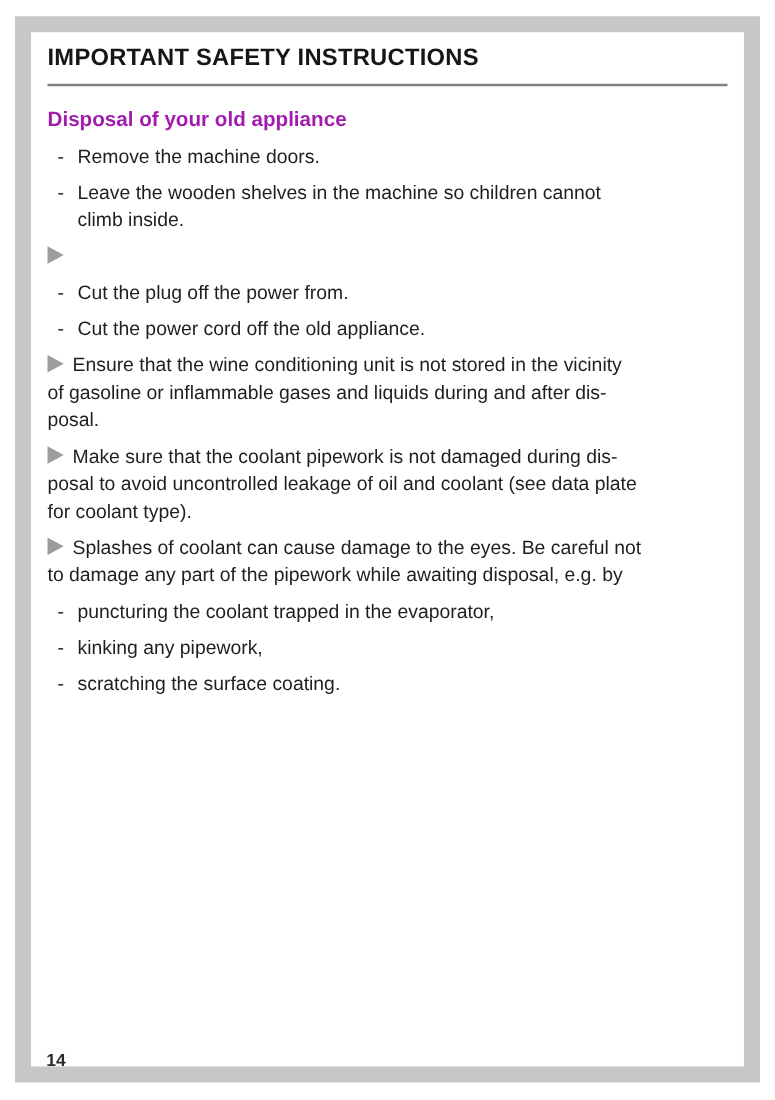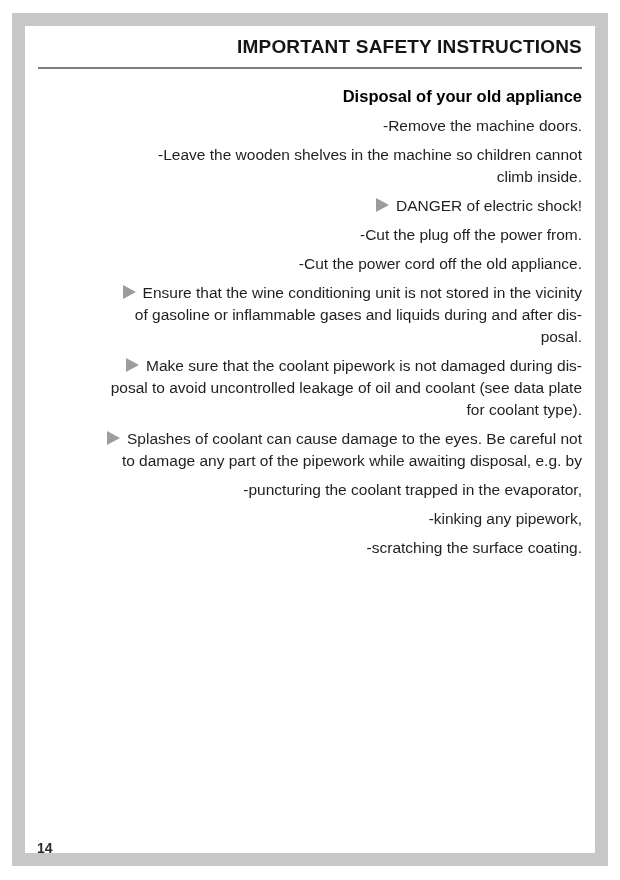--- a/index.html
+++ b/index.html
@@ -17,28 +17,28 @@
     background:#ffffff;box-sizing:border-box;padding:10px 13px 0 13px;
   }
   .watermark{
     position:absolute;left:24px;width:572px;text-align:center;
     font-weight:bold;font-size:40px;letter-spacing:2px;line-height:1;
     color:#ffffff;-webkit-text-stroke:2px #d9d9d9;
     z-index:0;pointer-events:none;white-space:nowrap;
   }
   .watermark.wm1{top:408px;}
   .watermark.wm2{top:666px;-webkit-text-stroke:2px #f1f1f1;opacity:.85;}
-  .content{position:relative;z-index:1;text-align:right;}
+  .content{position:relative;z-index:1;}
   h1{
     margin:0;font-size:19px;line-height:22px;font-weight:bold;color:#161616;
     letter-spacing:.2px;
   }
   .title-rule{height:2px;background:#7f7f7f;margin-top:9px;}
   h2{
-    margin:17px 0 9px 0;font-size:16.5px;line-height:20px;font-weight:bold;color:#000000;
+    margin:17px 0 9px 0;font-size:16.5px;line-height:20px;font-weight:bold;color:#a21caf;
   }
   .blocks p{margin:0 0 7px 0;font-size:15.5px;line-height:22px;}
   .blocks p.arrow{margin-top:2px;}
   .txt{white-space:pre-wrap;}
   .tri{
     display:inline-block;width:0;height:0;
     border-top:7px solid transparent;border-bottom:7px solid transparent;
     border-left:13px solid #9c9c9c;margin-right:7px;position:relative;top:1px;
   }
   p.dash{padding-left:24px;}
@@ -57,21 +57,21 @@
 
 <div class="page">
   <div class="content">
     <h1>IMPORTANT SAFETY INSTRUCTIONS</h1>
     <div class="title-rule"></div>
     <h2>Disposal of your old appliance</h2>
     <div class="blocks">
         <p class="dash"><span class="dash-glyph">-</span><span class="txt">Remove the machine doors.</span></p>
         <p class="dash"><span class="dash-glyph">-</span><span class="txt">Leave the wooden shelves in the machine so children cannot
 climb inside.</span></p>
-        <p class="arrow"><span class="tri"></span><span class="txt">DANGER of electric shock!</span></p>
+        <p class="arrow"><span class="tri"></span></p>
         <p class="dash"><span class="dash-glyph">-</span><span class="txt">Cut the plug off the power from.</span></p>
         <p class="dash"><span class="dash-glyph">-</span><span class="txt">Cut the power cord off the old appliance.</span></p>
         <p class="arrow"><span class="tri"></span><span class="txt">Ensure that the wine conditioning unit is not stored in the vicinity
 of gasoline or inflammable gases and liquids during and after dis-
 posal.</span></p>
         <p class="arrow"><span class="tri"></span><span class="txt">Make sure that the coolant pipework is not damaged during dis-
 posal to avoid uncontrolled leakage of oil and coolant (see data plate
 for coolant type).</span></p>
         <p class="arrow"><span class="tri"></span><span class="txt">Splashes of coolant can cause damage to the eyes. Be careful not
 to damage any part of the pipework while awaiting disposal, e.g. by</span></p>

